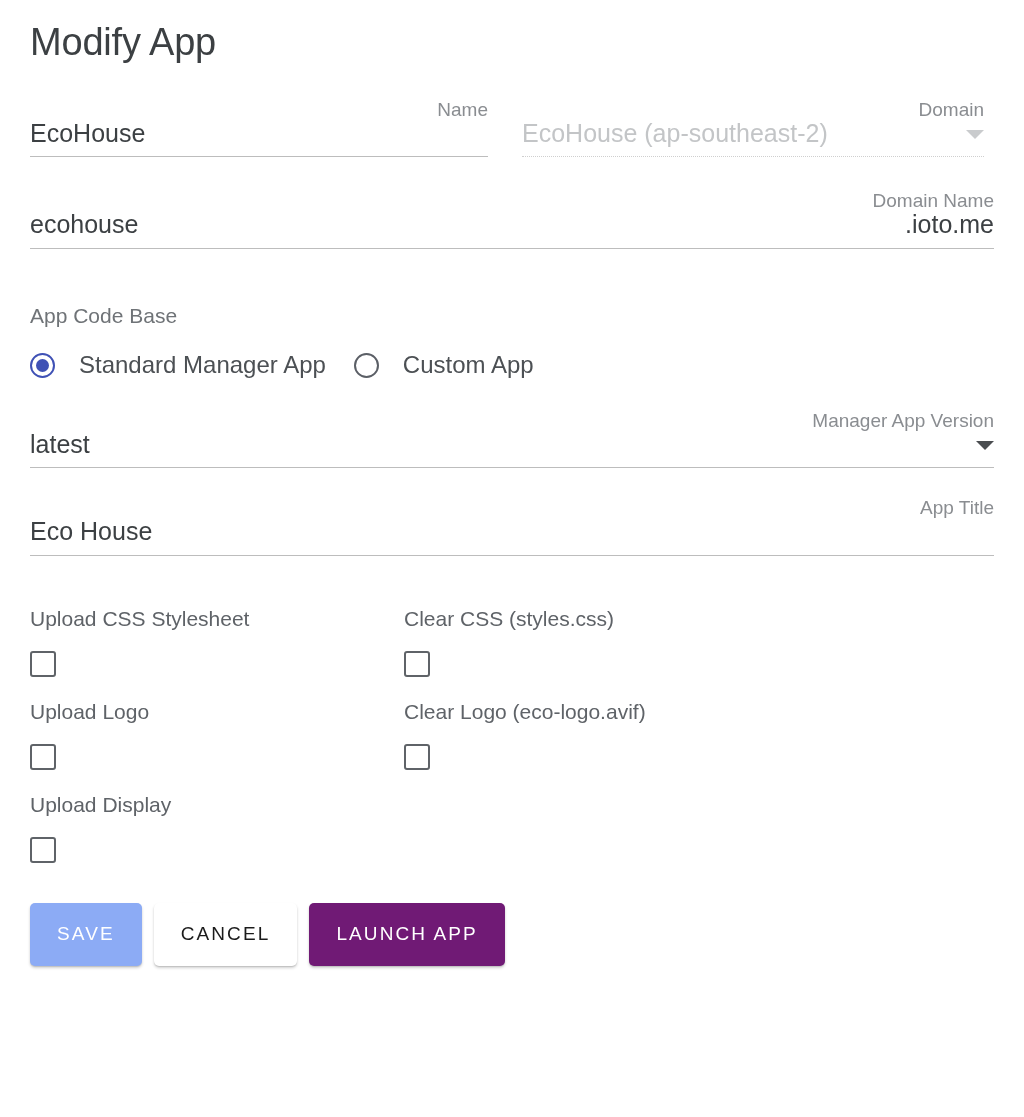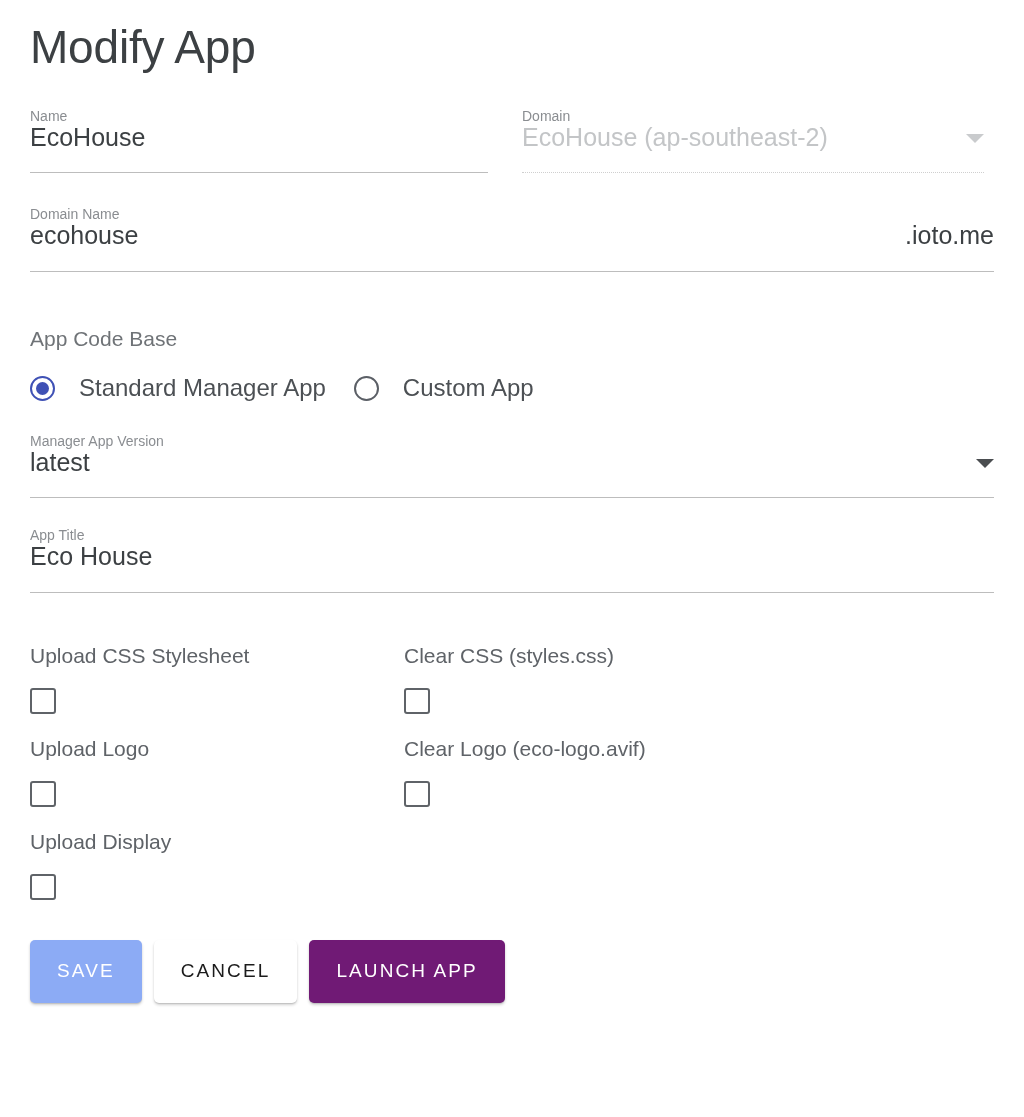--- a/index.html
+++ b/index.html
@@ -19,45 +19,46 @@
 
   .page {
     position: relative;
     width: 1024px;
     height: 1117px;
     padding: 0 30px;
   }
 
   
   .page-title {
-    font-size: 46px;
+    font-size: 38px;
     font-weight: normal;
     color: #3c4043;
     margin: 0;
     padding-top: 22px;
     letter-spacing: -0.2px;
     line-height: 1.1;
   }
 
   
   .field {
     position: relative;
   }
   .field-label {
-    font-size: 14px;
+    font-size: 19px;
     color: #8a8d91;
     line-height: 1;
     font-weight: normal;
+    text-align: right;
   }
   .field-value-row {
     display: flex;
     align-items: flex-end;
     justify-content: space-between;
     border-bottom: 1.5px solid #bdbdbd;
-    padding-bottom: 20px;
+    padding-bottom: 8px;
   }
   .field-value-row.dotted {
     border-bottom: 1.5px dotted #cfcfcf;
   }
   .field-value {
     font-size: 25px;
     color: #3c4043;
     line-height: 1.18;
     font-weight: normal;
     white-space: nowrap;

